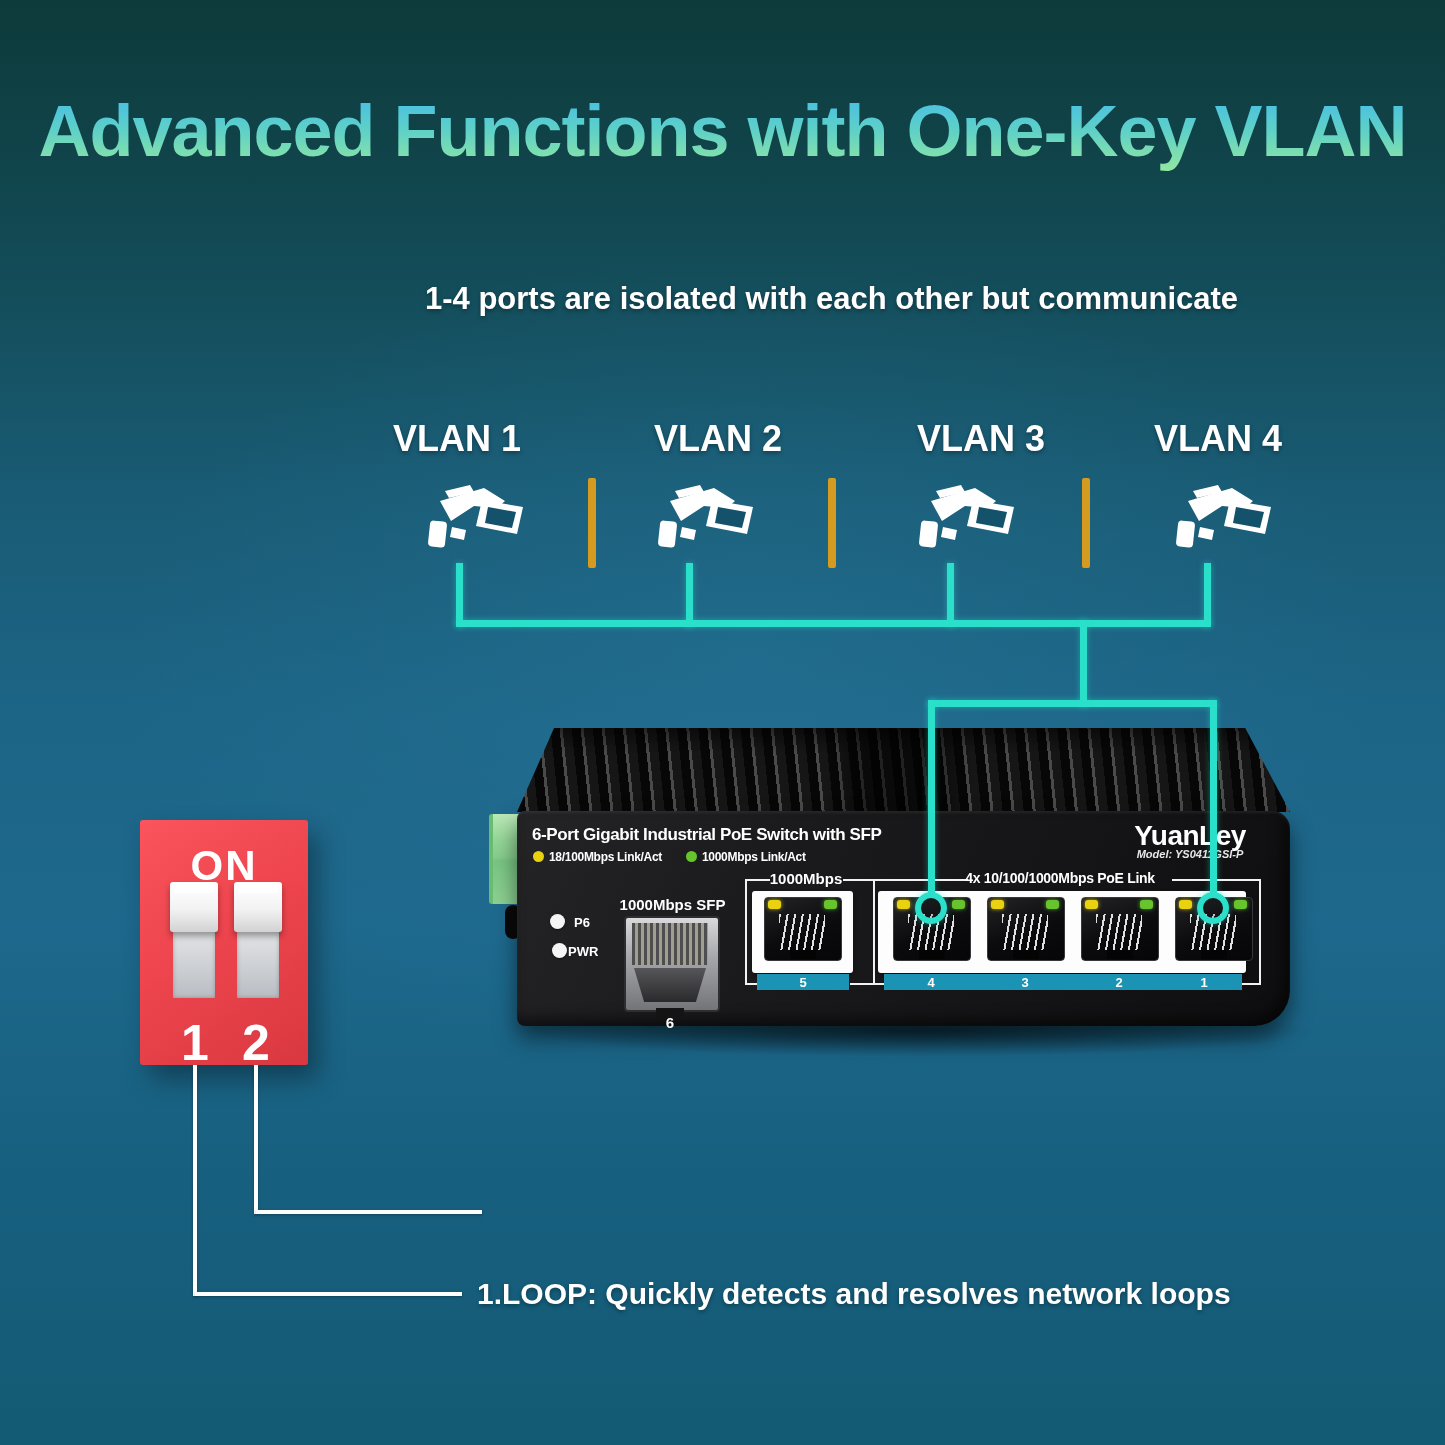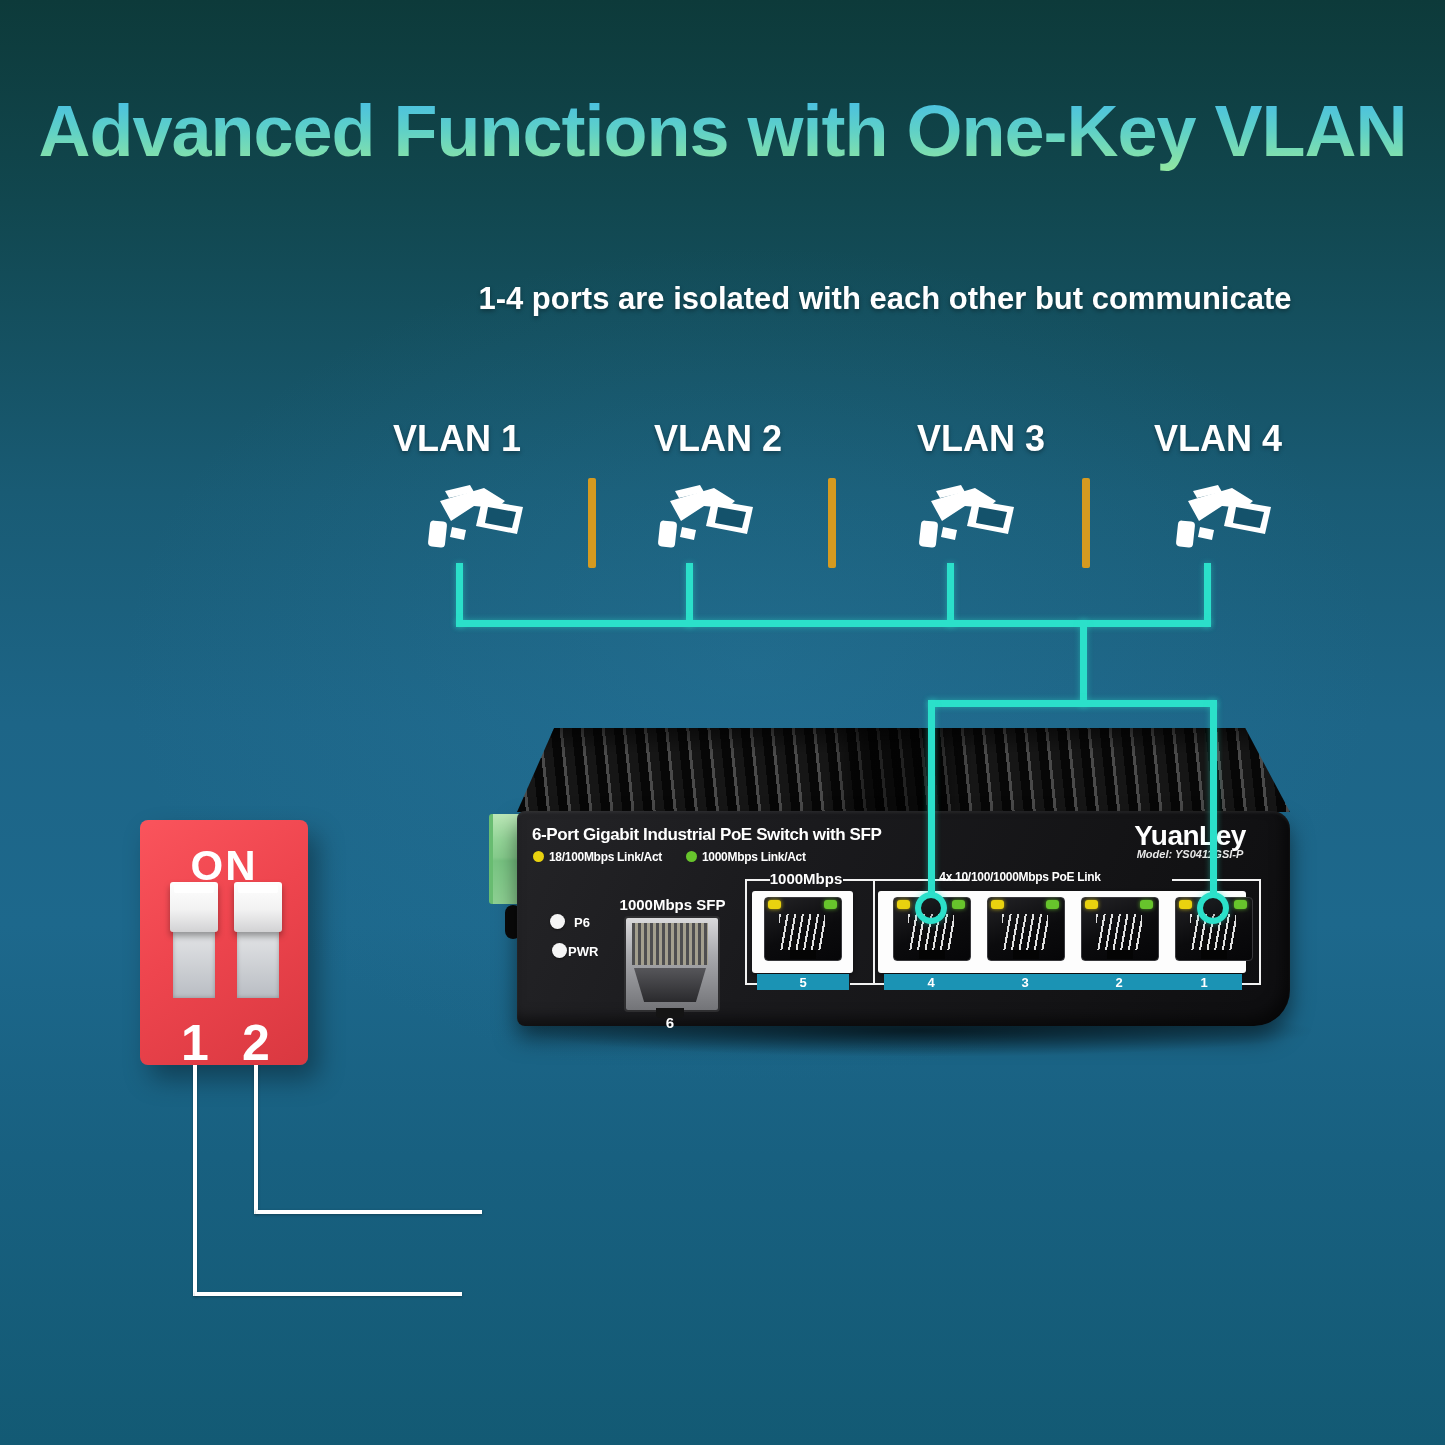--- a/index.html
+++ b/index.html
@@ -15,21 +15,21 @@
   .title{
     left:0;top:90px;width:1445px;text-align:center;
     font-size:72px;font-weight:800;letter-spacing:-1px;
     color:#7fe0b4;
     background:linear-gradient(180deg,#45bce8 4%,#5ed0c8 48%,#8fe6a2 96%);
     -webkit-background-clip:text;background-clip:text;-webkit-text-fill-color:transparent;
     text-shadow:none;
   }
   .subtitle{
     left:425px;top:276px;width:920px;color:#fff;font-size:31px;font-weight:700;
-    line-height:45px;text-shadow:0 2px 4px rgba(0,0,0,.35);text-align:center;
+    line-height:45px;text-shadow:0 2px 4px rgba(0,0,0,.35);
   }
   
   .vlan-label{top:418px;width:160px;text-align:center;color:#fff;font-size:36px;font-weight:700;
     text-shadow:0 2px 4px rgba(0,0,0,.35);}
   .cam{top:484px;width:97px;height:67px;}
   .obar{top:478px;width:8px;height:90px;background:#d59a20;border-radius:2px;}
   
   .tline{background:#2be0ca;box-shadow:0 0 6px rgba(43,224,202,.45);z-index:30;}
   .ring{width:20px;height:20px;border:6px solid #2be0ca;border-radius:50%;
     box-shadow:0 0 6px rgba(43,224,202,.5);z-index:35;background:rgba(5,20,25,.15);}
@@ -80,21 +80,21 @@
     background:linear-gradient(180deg,#dadadc 0%,#a9aaae 40%,#737478 100%);border:2px solid #2e2e30;}
   .sfp .slot{position:absolute;left:6px;top:5px;width:76px;height:42px;
     background:repeating-linear-gradient(90deg,#4e4e50 0 3px,#a39f8e 3px 6px);}
   .sfp .cav{position:absolute;left:8px;top:50px;width:72px;height:34px;background:linear-gradient(180deg,#56565a,#2a2a2d);
     clip-path:polygon(0 0,100% 0,86% 100%,14% 100%);}
   .sfp .latch{position:absolute;left:30px;bottom:-8px;width:28px;height:10px;background:#141414;border-radius:0 0 4px 4px;}
   .sfp-num,.port-num6{color:#fff;font-weight:700;z-index:14;}
   .pled{width:15px;height:15px;border-radius:50%;background:#f5f5f5;z-index:14;box-shadow:0 1px 2px rgba(0,0,0,.5);}
   .pled-label{color:#fff;font-size:13px;font-weight:700;z-index:14;}
   
-  .dip{left:140px;top:820px;width:168px;height:245px;z-index:20;border-radius:8px;
+  .dip{left:140px;top:820px;width:168px;height:245px;z-index:20;border-radius:3px;
     background:linear-gradient(145deg,#fa545c 0%,#ee454e 45%,#d93840 100%);
     box-shadow:10px 14px 26px rgba(0,0,0,.35);}
   .dip-on{position:absolute;left:0;top:22px;width:100%;text-align:center;color:#fff;font-size:42px;font-weight:700;letter-spacing:2px;}
   .dip-slider{position:absolute;top:66px;width:42px;height:112px;
     background:linear-gradient(180deg,#f2f2f2 0%,#d9dbde 55%,#b9bdc3 100%);
     box-shadow:inset 0 0 4px rgba(0,0,0,.25);}
   .dip-slider .knob{position:absolute;left:-3px;top:-4px;width:48px;height:50px;
     background:linear-gradient(180deg,#ffffff 0%,#f2f2f2 55%,#d2d2d4 100%);
     border-radius:3px;box-shadow:0 4px 6px rgba(0,0,0,.35);}
   .dip-slider .knob::before{content:"";position:absolute;left:4px;top:3px;width:40px;height:8px;background:#fff;border-radius:2px;}
@@ -183,21 +183,21 @@
 
   <div class="abs sfp-label">1000Mbps SFP</div>
   <div class="abs sfp">
     <div class="slot"></div>
     <div class="cav"></div>
     <div class="latch"></div>
   </div>
   <div class="abs sfp-num" style="left:624px;top:1014px;width:92px;text-align:center;font-size:15px">6</div>
 
   <div class="abs blabel" style="left:736px;width:140px;font-size:15px">1000Mbps</div>
-  <div class="abs blabel" style="left:920px;width:200px;font-size:12px;letter-spacing:-.3px">4x 10/100/1000Mbps PoE Link</div>
+  <div class="abs blabel" style="left:960px;width:200px;font-size:14px;letter-spacing:-.3px">4x 10/100/1000Mbps PoE Link</div>
   <div class="abs wline" style="left:745px;top:879px;width:25px;height:2px"></div>
   <div class="abs wline" style="left:843px;top:879px;width:30px;height:2px"></div>
   <div class="abs wline" style="left:873px;top:879px;width:95px;height:2px"></div>
   <div class="abs wline" style="left:1172px;top:879px;width:89px;height:2px"></div>
   <div class="abs wline" style="left:745px;top:879px;width:2px;height:106px"></div>
   <div class="abs wline" style="left:873px;top:879px;width:2px;height:106px"></div>
   <div class="abs wline" style="left:1259px;top:879px;width:2px;height:106px"></div>
   <div class="abs wline" style="left:745px;top:983px;width:12px;height:2px"></div>
   <div class="abs wline" style="left:850px;top:983px;width:24px;height:2px"></div>
   <div class="abs wline" style="left:873px;top:983px;width:13px;height:2px"></div>
@@ -256,14 +256,15 @@
       </div>
     <div class="dip-num" style="left:25px">1</div>
     <div class="dip-num" style="left:86px">2</div>
   </div>
 
   <div class="abs wlead" style="left:193px;top:1065px;width:4px;height:231px"></div>
   <div class="abs wlead" style="left:254px;top:1065px;width:4px;height:149px"></div>
   <div class="abs wlead" style="left:256px;top:1210px;width:226px;height:4px"></div>
   <div class="abs wlead" style="left:195px;top:1292px;width:267px;height:4px"></div>
 
+  <div class="abs callout" style="left:477px;top:1277px">1.LOOP: Quickly detects and resolves network loops</div>
 
 </div>
 
 </body></html>

